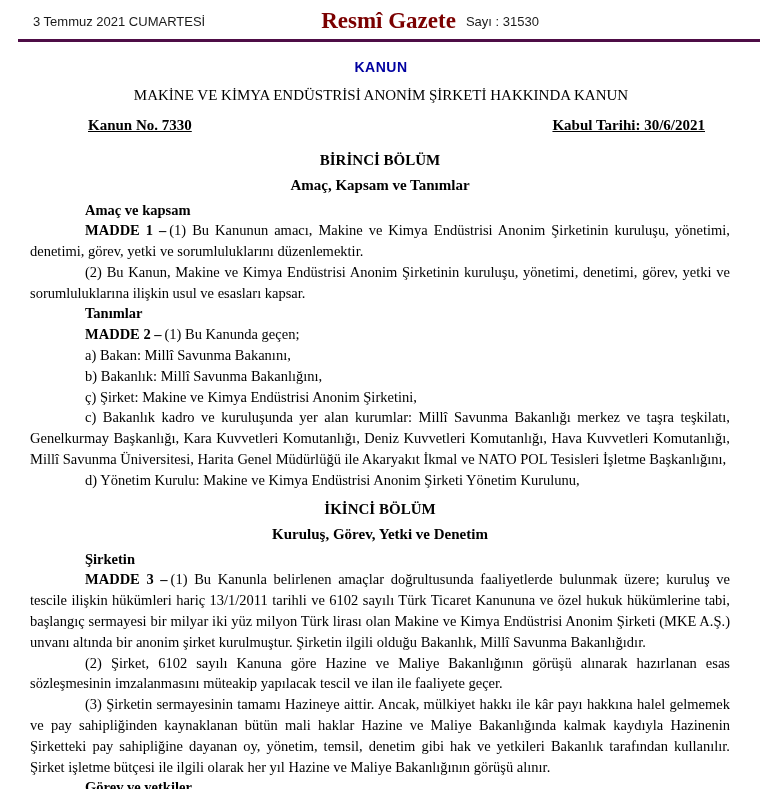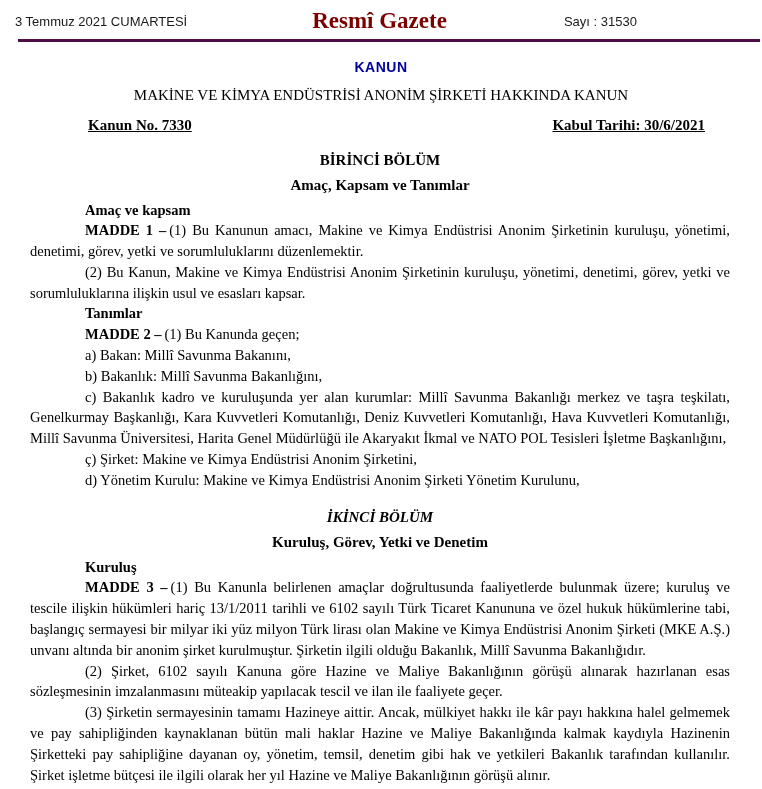--- a/index.html
+++ b/index.html
@@ -6,30 +6,30 @@
   body {
     width: 762px; height: 789px; overflow: hidden;
     background: #ffffff;
     font-family: "Liberation Serif", serif;
     color: #000000;
     position: relative;
   }
   
   .gz-header {
     display: flex; align-items: center;
-    padding: 8px 18px 4px 15px;
+    padding: 8px 18px 4px 33px;
     border-radius: 12px;
   }
   .gz-date, .gz-issue {
     flex: 1 1 0;
     font-family: "Liberation Sans", sans-serif;
     font-size: 13px; color: #1a1a1a;
     white-space: nowrap;
   }
-  .gz-issue { text-align: center; }
+  .gz-issue { text-align: left; }
   .gz-masthead {
     font-family: "Liberation Serif", serif;
     font-weight: bold; font-size: 23px;
     color: #7b0000; white-space: nowrap;
     padding: 0 10px;
   }
   .gz-rule {
     height: 2.5px; background: #4e0d46;
     margin: 1px 2px 0 18px;
   }
@@ -62,21 +62,21 @@
   }
   .side-heading {
     margin: 0; font-weight: bold; font-size: 14.5px;
     line-height: 20.8px; text-indent: 55px;
   }
   .para {
     margin: 0; font-size: 14.5px; line-height: 20.8px;
     text-align: justify; text-indent: 55px;
   }
   .para b.lead { margin-right: 3px; margin-top: 44px; }
-  .chapter.second { margin-top: 16px; font-style: italic; }
+  .chapter.second { margin-top: 8px; }
 </style>
 </head>
 <body>
 
 <div class="gz-header">
   <div class="gz-date">3 Temmuz 2021 CUMARTESİ</div>
   <div class="gz-masthead">Resmî Gazete</div>
   <div class="gz-issue">Sayı : 31530</div>
 </div>
 <div class="gz-rule"></div>
@@ -98,28 +98,28 @@
   <p class="para"><b class="lead">MADDE 1 –</b><span>(1) Bu Kanunun amacı, Makine ve Kimya Endüstrisi Anonim Şirketinin kuruluşu, yönetimi, denetimi, görev, yetki ve sorumluluklarını düzenlemektir.</span></p>
 
   <p class="para"><span>(2) Bu Kanun, Makine ve Kimya Endüstrisi Anonim Şirketinin kuruluşu, yönetimi, denetimi, görev, yetki ve sorumluluklarına ilişkin usul ve esasları kapsar.</span></p>
 
   <p class="side-heading">Tanımlar</p>
 
   <p class="para"><b class="lead">MADDE 2 –</b><span>(1) Bu Kanunda geçen;</span></p>
 
   <p class="para"><span>a) Bakan: Millî Savunma Bakanını,</span></p>
   <p class="para"><span>b) Bakanlık: Millî Savunma Bakanlığını,</span></p>
+  <p class="para"><span>ç) Şirket: Makine ve Kimya Endüstrisi Anonim Şirketini,</span></p>
   <p class="para"><span>c) Bakanlık kadro ve kuruluşunda yer alan kurumlar: Millî Savunma Bakanlığı merkez ve taşra teşkilatı, Genelkurmay Başkanlığı, Kara Kuvvetleri Komutanlığı, Deniz Kuvvetleri Komutanlığı, Hava Kuvvetleri Komutanlığı, Millî Savunma Üniversitesi, Harita Genel Müdürlüğü ile Akaryakıt İkmal ve NATO POL Tesisleri İşletme Başkanlığını,</span></p>
-  <p class="para"><span>ç) Şirket: Makine ve Kimya Endüstrisi Anonim Şirketini,</span></p>
   <p class="para"><span>d) Yönetim Kurulu: Makine ve Kimya Endüstrisi Anonim Şirketi Yönetim Kurulunu,</span></p>
 
   <p class="chapter second">İKİNCİ BÖLÜM</p>
   <p class="chapter-sub">Kuruluş, Görev, Yetki ve Denetim</p>
 
-  <p class="side-heading">Kuruluş</p>
+  <p class="side-heading">Şirketin</p>
 
   <p class="para"><b class="lead">MADDE 3 –</b><span>(1) Bu Kanunla belirlenen amaçlar doğrultusunda faaliyetlerde bulunmak üzere; kuruluş ve tescile ilişkin hükümleri hariç 13/1/2011 tarihli ve 6102 sayılı Türk Ticaret Kanununa ve özel hukuk hükümlerine tabi, başlangıç sermayesi bir milyar iki yüz milyon Türk lirası olan Makine ve Kimya Endüstrisi Anonim Şirketi (MKE A.Ş.) unvanı altında bir anonim şirket kurulmuştur. Şirketin ilgili olduğu Bakanlık, Millî Savunma Bakanlığıdır.</span></p>
 
   <p class="para"><span>(2)  Şirket, 6102 sayılı Kanuna göre Hazine ve Maliye Bakanlığının görüşü alınarak hazırlanan esas sözleşmesinin imzalanmasını müteakip yapılacak tescil ve ilan ile faaliyete geçer.</span></p>
   <p class="para"><span>(3)  Şirketin sermayesinin tamamı Hazineye aittir. Ancak, mülkiyet hakkı ile kâr payı hakkına halel gelmemek ve pay sahipliğinden kaynaklanan bütün mali haklar Hazine ve Maliye Bakanlığında kalmak kaydıyla Hazinenin Şirketteki pay sahipliğine dayanan oy, yönetim, temsil, denetim gibi hak ve yetkileri Bakanlık tarafından kullanılır. Şirket işletme bütçesi ile ilgili olarak her yıl Hazine ve Maliye Bakanlığının görüşü alınır.</span></p>
 
   <p class="side-heading">Görev ve yetkiler</p>
 
 </div>
 

